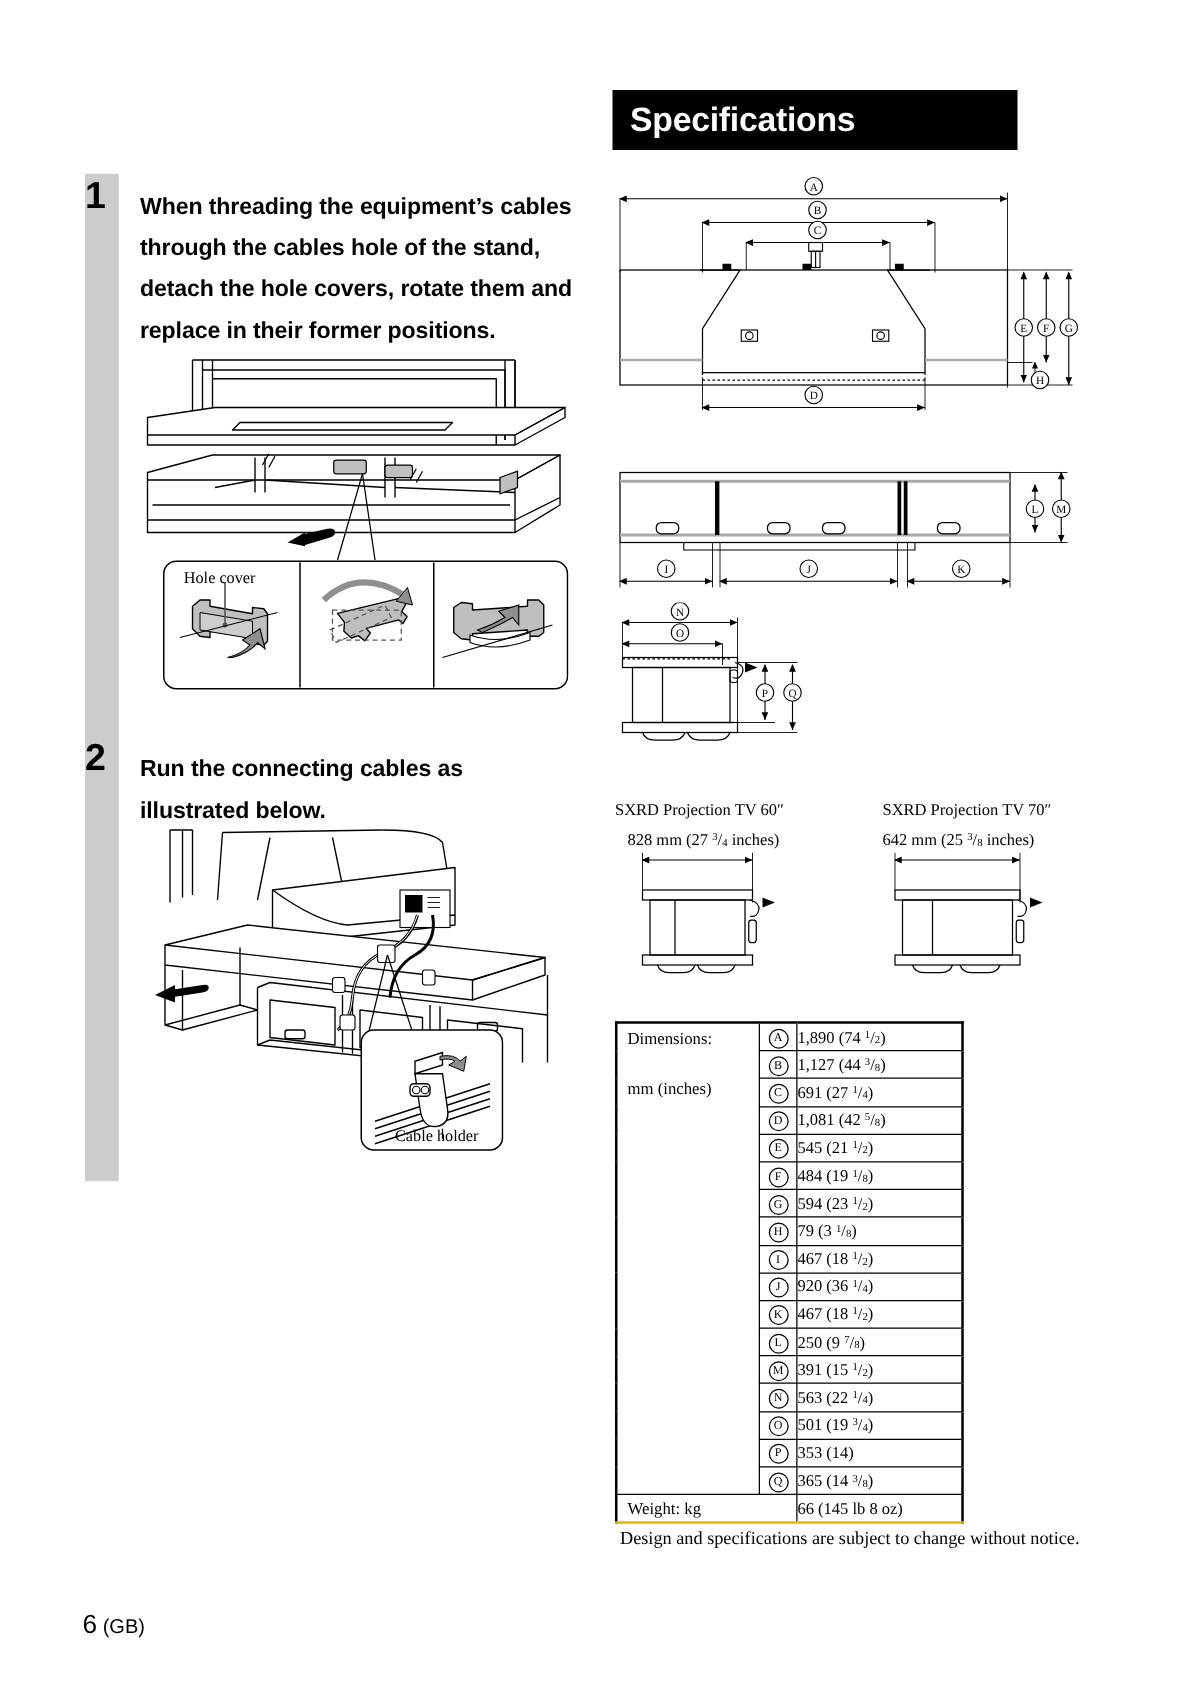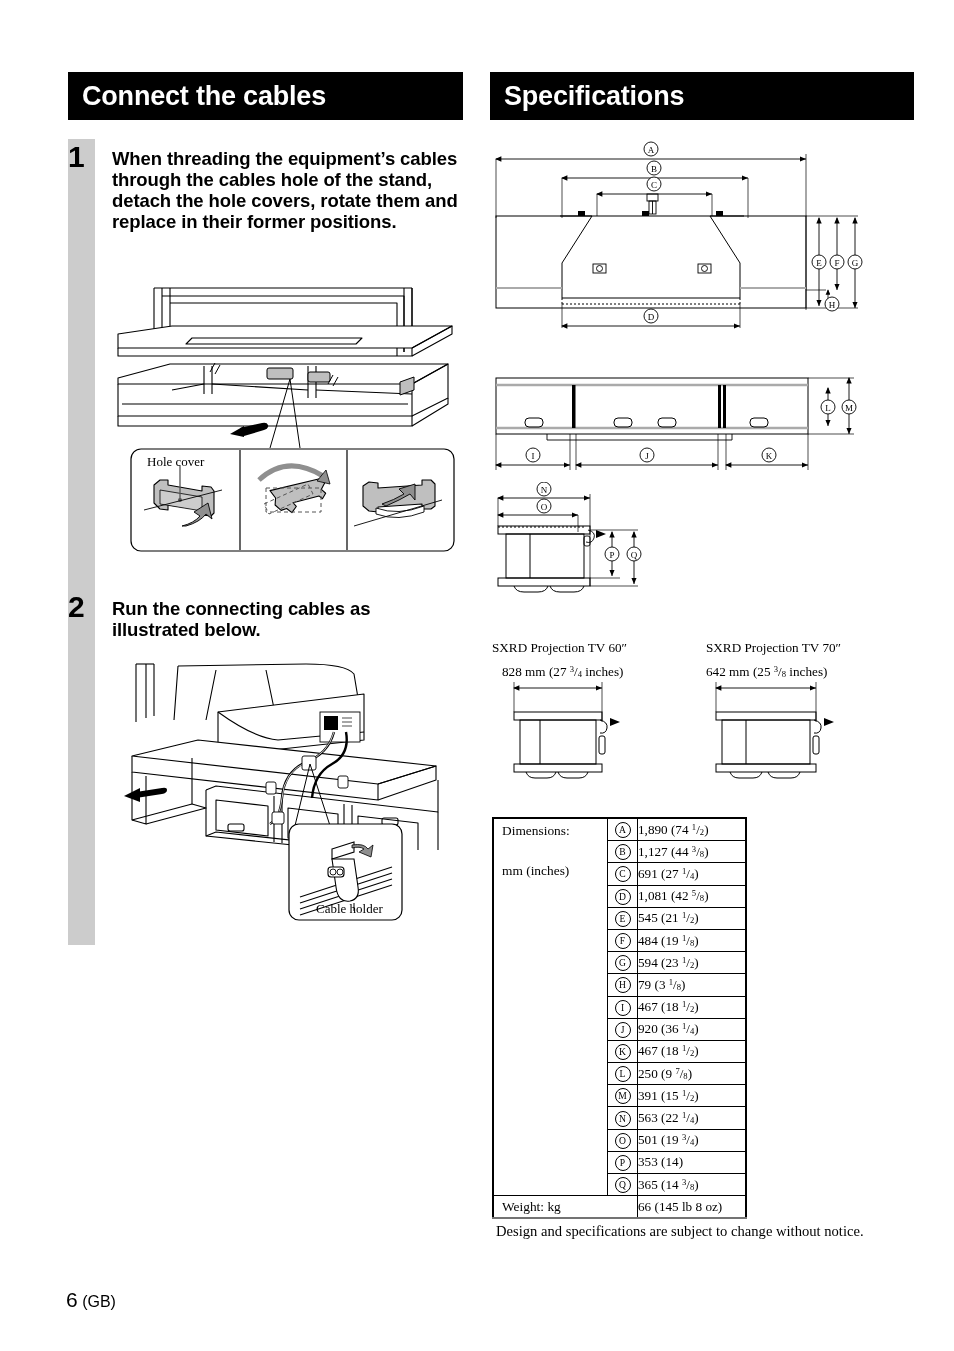--- a/index.html
+++ b/index.html
@@ -6,60 +6,60 @@
   body{width:954px;height:1351px;position:relative;font-family:"Liberation Serif",serif;color:#000;}
   .page{position:absolute;inset:0;}
 
   
   .banner{position:absolute;background:#000;color:#fff;
           font-family:"Liberation Sans",sans-serif;font-weight:bold;
           display:flex;align-items:center;}
   .banner span{padding-left:14px;font-size:27px;letter-spacing:-0.2px;}
 
   #banner-left{left:68px;top:72px;width:395px;height:48px;}
-  #banner-right{left:490px;top:72px;width:424px;height:48px;}
+  #banner-right{left:490px;top:72px;width:324px;height:48px;}
 
   
   .graybar{position:absolute;left:68px;width:27px;background:#cccccc;}
   #graybar-1{top:139px;height:806px;}
 
   .stepnum{position:absolute;font-family:"Liberation Sans",sans-serif;
            font-weight:bold;font-size:30px;line-height:1;}
   .steptext{position:absolute;font-family:"Liberation Sans",sans-serif;
-            font-weight:bold;font-size:18.5px;line-height:21px;letter-spacing:-0.1px;}
+            font-weight:bold;font-size:18.5px;line-height:33px;letter-spacing:-0.1px;}
 
   #step1-num{left:68px;top:142px;}
   #step1-text{left:112px;top:148px;width:356px;}
   #step2-num{left:68px;top:592px;}
   #step2-text{left:112px;top:598px;width:346px;}
 
   
   .art{position:absolute;}
   .art svg{display:block;}
 
   
   .callout-label{font-family:"Liberation Serif",serif;font-size:13px;}
 
   
   .cap{position:absolute;font-family:"Liberation Serif",serif;font-size:13.2px;
        white-space:nowrap;}
   .cap .sup{font-size:8.6px;vertical-align:0.42em;}
   .cap .sub{font-size:8.6px;vertical-align:-0.08em;}
 
   
-  #spec-table{position:absolute;left:492px;top:817px;width:255px;
+  #spec-table{position:absolute;left:492px;top:817px;width:279px;
               border-collapse:collapse;font-size:13.2px;}
   #spec-table td{border:1px solid #000;padding:0;height:21.2px;vertical-align:middle;}
   #spec-table .c-label{width:105px;padding-left:8px;text-align:left;font-size:13.4px;}
   #spec-table .c-key{width:29px;text-align:center;}
   #spec-table .c-val{font-size:13.2px;}
   #spec-table .outer-l{border-left:2px solid #000;}
   #spec-table .outer-r{border-right:2px solid #000;}
   #spec-table .outer-t{border-top:2px solid #000;}
-  #spec-table .outer-b{border-bottom:2px solid #737373;}
+  #spec-table .outer-b{border-bottom:2px solid #eab308;}
   .circled{display:inline-block;width:14px;height:14px;line-height:13px;
            border:1px solid #000;border-radius:50%;font-size:9.6px;text-align:center;
            font-family:"Liberation Serif",serif;}
   .sup{font-size:8.6px;vertical-align:0.42em;}
   .sub{font-size:8.6px;vertical-align:-0.08em;}
 
   
   #notice{position:absolute;left:496px;top:1221px;width:392px;
           font-size:14.6px;line-height:21px;}
 
@@ -67,23 +67,20 @@
   #footer{position:absolute;left:66px;top:1288px;
           font-family:"Liberation Sans",sans-serif;}
   #footer .pg{font-size:21px;}
   #footer .gb{font-size:16px;}
 </style>
 </head>
 <body>
 
 <div class="page">
 
-  <div class="banner" id="banner-left">
-    <span>Connect the cables</span>
-  </div>
 
   <div class="banner" id="banner-right">
     <span>Specifications</span>
   </div>
 
   <div class="graybar" id="graybar-1"></div>
 
   <div class="stepnum" id="step1-num">1</div>
   <div class="steptext" id="step1-text">When threading the equipment’s cables through the cables hole of the stand, detach the hole covers, rotate them and replace in their former positions.</div>
 

